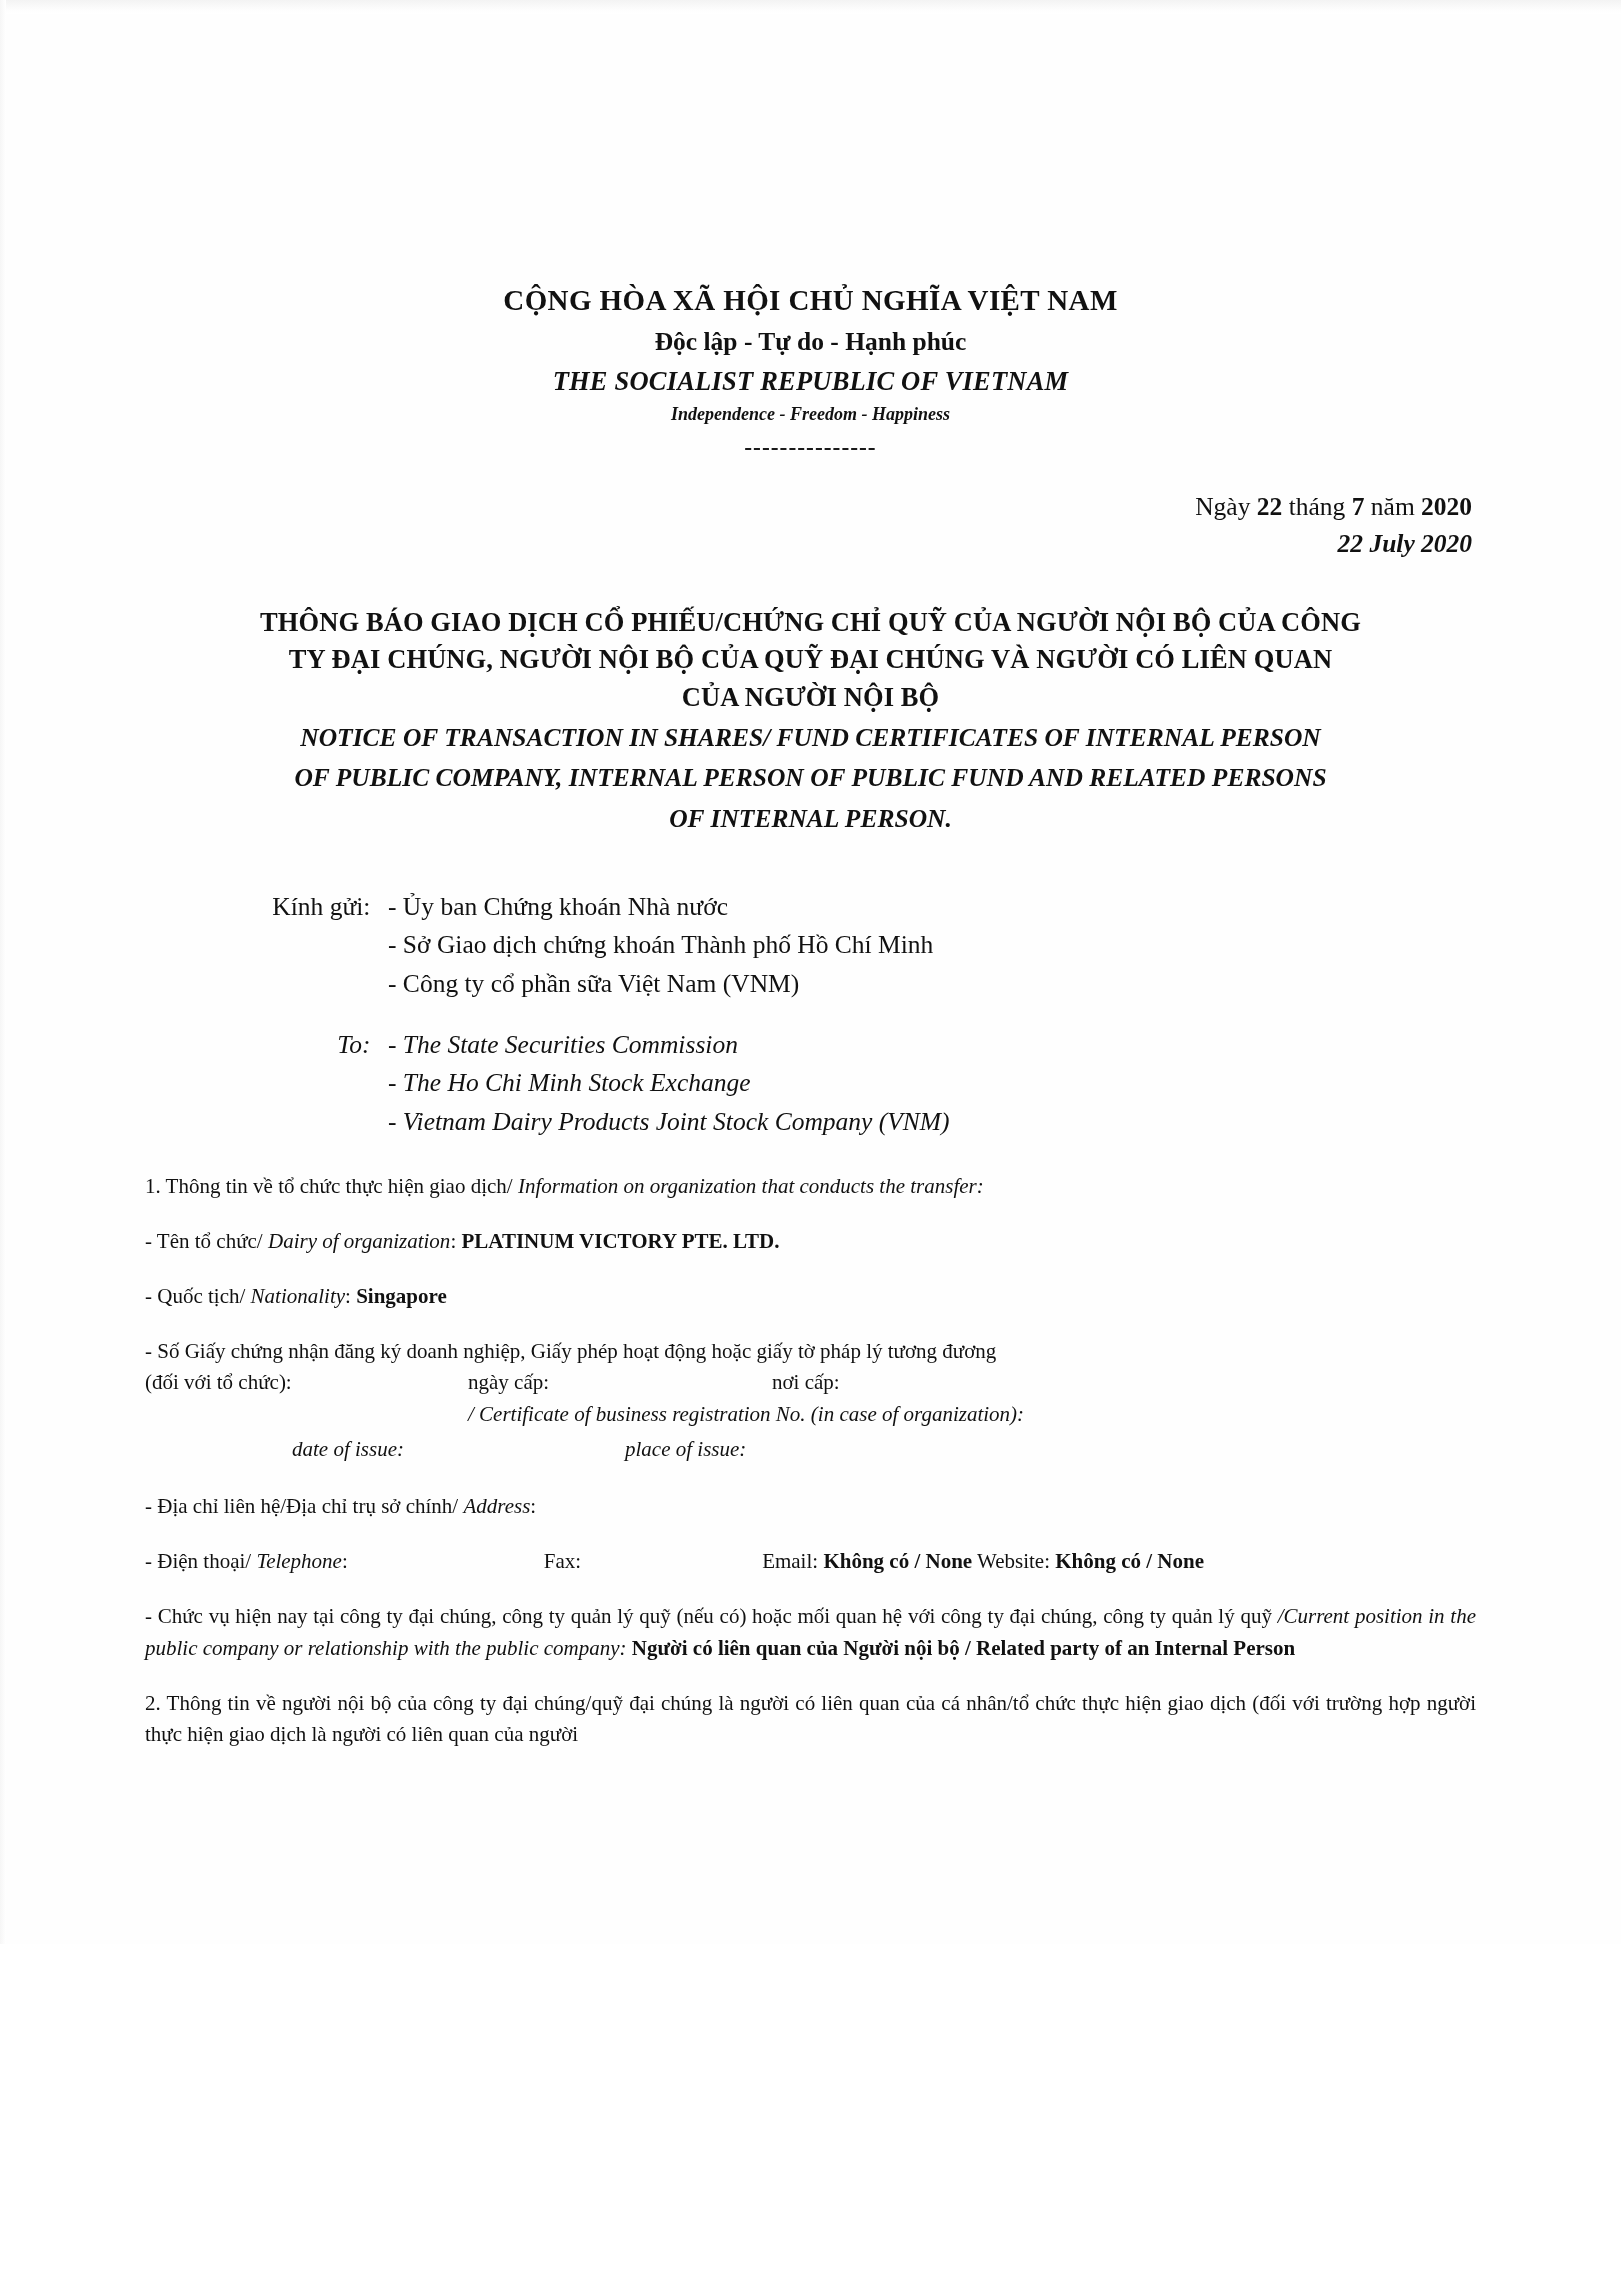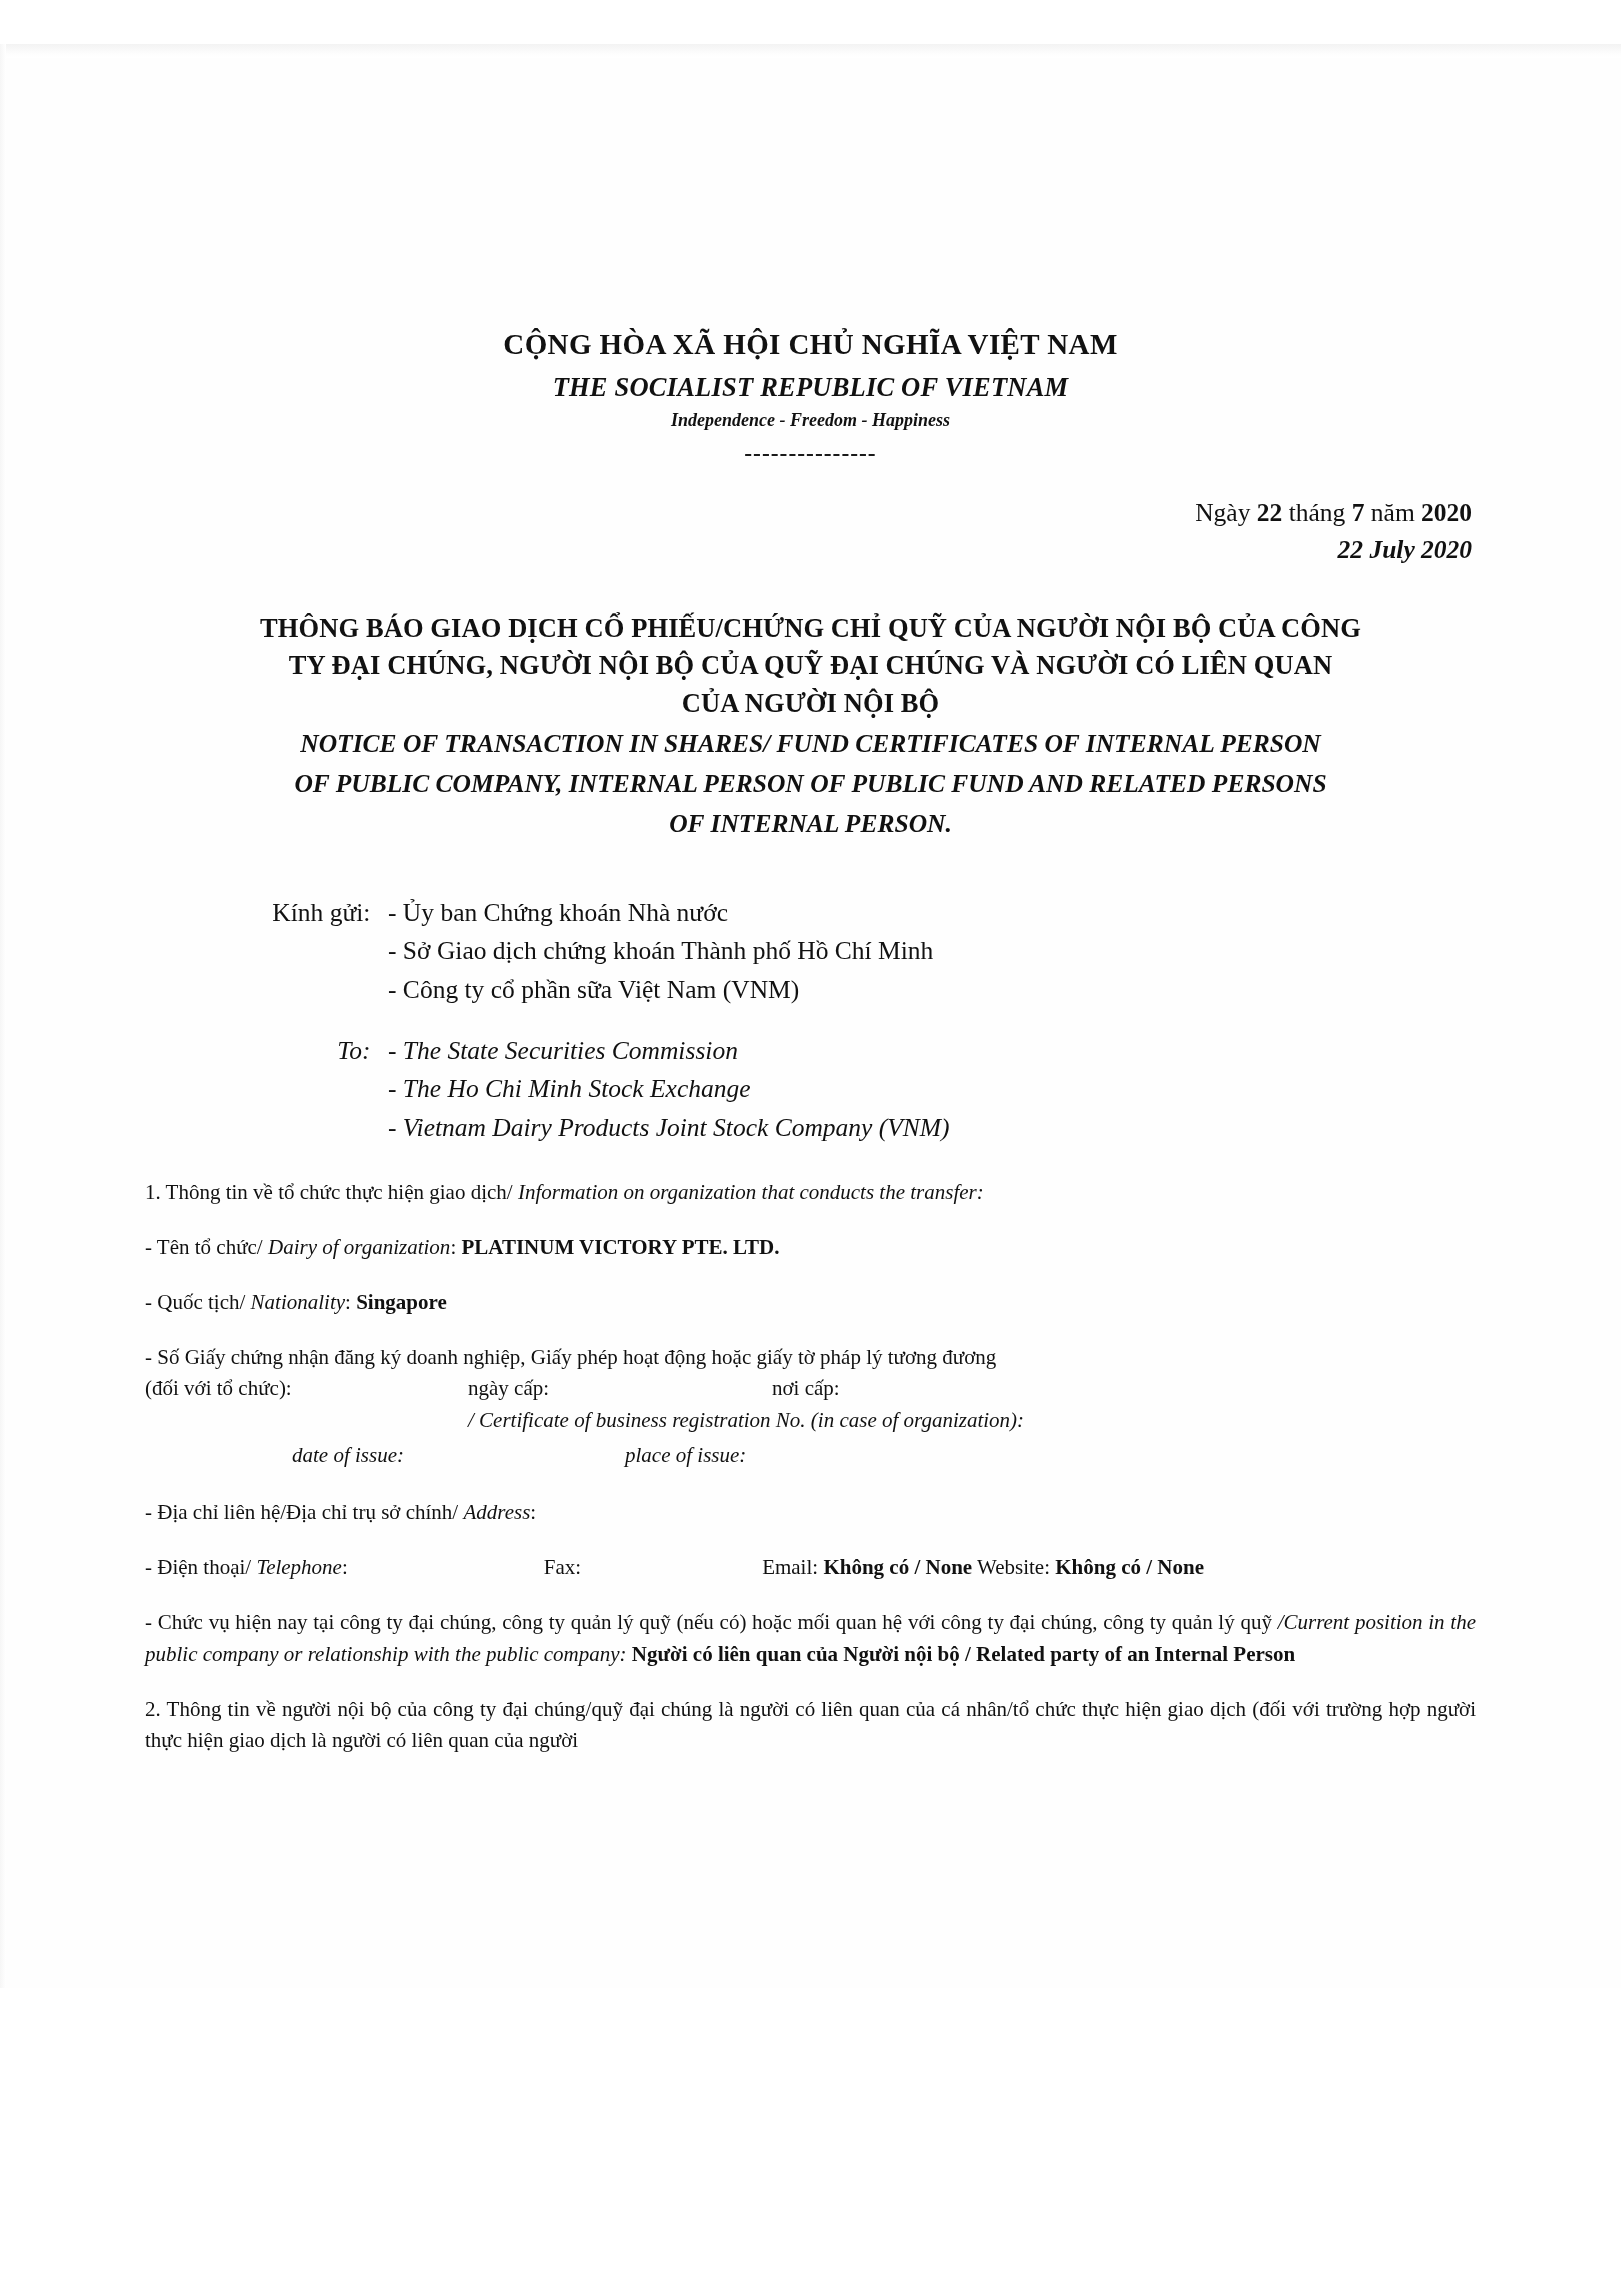--- a/index.html
+++ b/index.html
@@ -8,21 +8,20 @@
     background: #ffffff;
   }
   .page {
     position: relative;
     width: 1621px;
     height: 1944px;
     background: #fefefe;
     font-family: "Liberation Serif", "DejaVu Serif", serif;
     color: #111111;
     overflow: hidden;
-    margin-top: 44px;
   }
   .scan-edge-top {
     position: absolute;
     top: 0; left: 0; right: 0;
     height: 13.7px;
     background: linear-gradient(to bottom, #f3f3f3 0%, #fdfdfd 70%, #ffffff 100%);
   }
   .scan-edge-left {
     position: absolute;
     top: 0; left: 0;
@@ -175,20 +174,21 @@
 <body>
 
 <div class="page">
   <div class="scan-edge-top"></div>
   <div class="scan-edge-left"></div>
 
   <div class="content">
 
     <div class="natl">
       <div class="l1">CỘNG HÒA XÃ HỘI CHỦ NGHĨA VIỆT NAM</div>
+      <div class="l2">Độc lập - Tự do - Hạnh phúc</div>
       <div class="l3">THE SOCIALIST REPUBLIC OF VIETNAM</div>
       <div class="l4">Independence - Freedom - Happiness</div>
       <div class="rule">---------------</div>
     </div>
 
     <div class="dateblock">
       <div class="vn"><span>Ngày </span><b>22</b><span> tháng </span><b>7</b><span> năm </span><b>2020</b></div>
       <div class="en">22 July 2020</div>
     </div>
 

